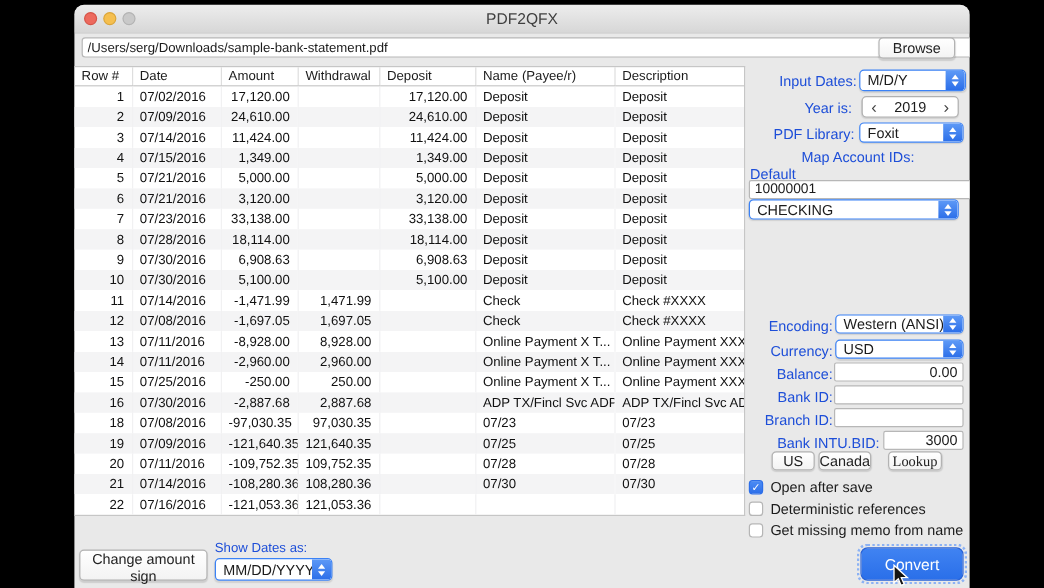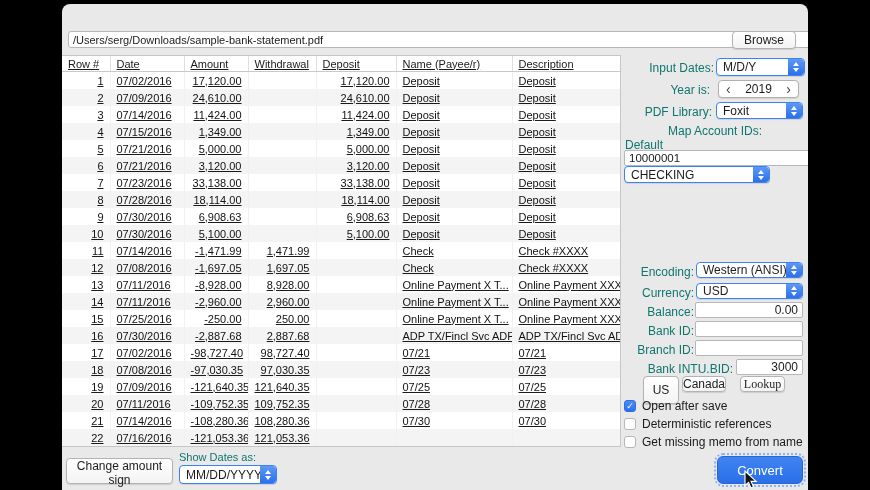--- a/index.html
+++ b/index.html
@@ -23,21 +23,21 @@
   .light.yellow { background:#f5bf4f; border:1px solid #dba63a; }
   .light.gray   { background:#c9c9c9; border:1px solid #b3b3b3; }
 
   
   .tfield { position:absolute; box-sizing:border-box; background:#fff; border:1px solid #b7b7b7;
     border-radius:2px; font:11px "Liberation Sans",sans-serif; color:#1b1b1b; padding:0 4px; outline:none; }
   .tfield.right { text-align:right; }
   .btn { position:absolute; box-sizing:border-box; background:linear-gradient(#ffffff,#f3f3f3);
     border:1px solid #b3b3b3; border-radius:4px; font:12px "Liberation Sans",sans-serif; color:#222;
     text-align:center; box-shadow:0 1px 1px rgba(0,0,0,.12); padding:0; }
-  .label { position:absolute; font-size:12px; color:#0f766e; white-space:nowrap; }
+  .label { position:absolute; font-size:12px; color:#1d4ed8; white-space:nowrap; }
   .popup { position:absolute; box-sizing:border-box; background:#fff; border:1px solid #3b82f6;
     border-radius:4px; display:flex; align-items:stretch; overflow:hidden;
     box-shadow:0 1px 1px rgba(0,0,0,.1); }
   .popup .txt { flex:1; font-size:12px; padding-left:6px; align-self:center; white-space:nowrap;
     overflow:hidden; }
   .popup .stepper { width:16px; background:linear-gradient(#5d99f6,#2c6fe9);
     display:flex; flex-direction:column; align-items:center; justify-content:center;
     border-radius:0 3px 3px 0; }
   .tri-up { width:0; height:0; border-left:3px solid transparent; border-right:3px solid transparent;
     border-bottom:4px solid #fff; margin-bottom:2px; }
@@ -45,21 +45,21 @@
     border-top:4px solid #fff; }
   .yearstep { position:absolute; box-sizing:border-box; background:#fff; border:1px solid #b0b0b0;
     border-radius:4px; display:flex; align-items:center; justify-content:space-between;
     font-size:12px; padding:0 7px; box-shadow:0 1px 1px rgba(0,0,0,.1); }
   .chev { color:#444; font-size:14px; line-height:1; }
 
   
   .table-wrap { position:absolute; left:0; top:51px; width:559px; background:#fff;
     border-top:1px solid #c6c6c6; border-right:1px solid #c6c6c6; border-bottom:1px solid #c6c6c6;
     box-sizing:border-box; }
-  table { border-collapse:collapse; table-layout:fixed; width:558px;text-decoration:underline; }
+  table { border-collapse:collapse; table-layout:fixed; width:558px; }
   th { font-weight:normal; font-size:11px; text-align:left; height:15px; padding:0 0 0 6px;
     border-bottom:1px solid #c9c9c9; border-right:1px solid #dedede; color:#1b1b1b;
     white-space:nowrap; overflow:hidden; }
   th:last-child { border-right:none; }
   td { font-size:11px; height:17px; padding:0 6px; white-space:nowrap; overflow:hidden;
     border-right:1px solid #f1f1f2; color:#111; }
   td:last-child { border-right:none; }
   tbody tr:nth-child(even) { background:#f4f4f5; }
   td.r { text-align:right; }
   td.l { text-align:left; }
@@ -74,20 +74,28 @@
     background:linear-gradient(#4083f2,#2a6fe9); border:1px solid #2a63d6; border-radius:6px;
     color:#fff; font:13px "Liberation Sans",sans-serif; outline:2px dotted #8cb2f4; outline-offset:1px; }
 
   .cursor { position:absolute; left:744px; top:470px; z-index:50; }
 </style>
 </head>
 <body>
 
 <div class="window">
 
+  <div class="titlebar">
+    <div class="lights">
+      <span class="light red"></span>
+      <span class="light yellow"></span>
+      <span class="light gray"></span>
+    </div>
+    <div class="title">PDF2QFX</div>
+  </div>
 
   <input class="tfield" style="left: 6px; top: 27px; width: 793px; height: 17px; border-radius: 3px;" value="/Users/serg/Downloads/sample-bank-statement.pdf">
   <button class="btn" style="left:670px; top:27px; width:64px; height:18px;">Browse</button>
 
   <div class="table-wrap">
     <table>
       <colgroup id="tbl-cols">
           <col style="width: 48px;">
           <col style="width: 74px;">
           <col style="width: 64px;">
@@ -246,29 +254,20 @@
           <tr>
             <td class="r">16</td>
             <td class="l">07/30/2016</td>
             <td class="r">-2,887.68</td>
             <td class="r">2,887.68</td>
             <td class="r"></td>
             <td class="l">ADP TX/Fincl Svc ADP</td>
             <td class="l">ADP TX/Fincl Svc ADP</td>
           </tr>
           <tr>
-            <td class="r">17</td>
-            <td class="l">07/02/2016</td>
-            <td class="r">-98,727.40</td>
-            <td class="r">98,727.40</td>
-            <td class="r"></td>
-            <td class="l">07/21</td>
-            <td class="l">07/21</td>
-          </tr>
-          <tr>
             <td class="r">18</td>
             <td class="l">07/08/2016</td>
             <td class="r">-97,030.35</td>
             <td class="r">97,030.35</td>
             <td class="r"></td>
             <td class="l">07/23</td>
             <td class="l">07/23</td>
           </tr>
           <tr>
             <td class="r">19</td>
@@ -342,21 +341,21 @@
     <span class="stepper">
         <b class="tri-up"></b>
         <b class="tri-down"></b>
       </span>
   </div>
 
   <div class="label" style="left:563px; width:180px; top:120px; text-align:center;">Map Account IDs:</div>
 
   <div class="label" style="left:563px; top:134px;">Default</div>
   <input class="tfield" style="left: 562px; top: 146px; width: 213px; height: 16px; font-size: 11.5px;" value="10000001">
-  <div class="popup" style="left:562px; top:162px; width:146px; height:17px;">
+  <div class="popup" style="left:562px; top:162px; width:175px; height:17px;">
     <span class="txt">CHECKING</span>
     <span class="stepper">
         <b class="tri-up"></b>
         <b class="tri-down"></b>
       </span>
   </div>
 
   <div class="label" style="right:114px; top:261px;">Encoding:</div>
   <div class="popup" style="left:634px; top:258px; width:107px; height:16px;">
     <span class="txt">Western (ANSI)</span>
@@ -380,21 +379,21 @@
 
   <div class="label" style="right:114px; top:320px;">Bank ID:</div>
   <input class="tfield" style="left: 633px; top: 317px; width: 108px; height: 16px;" value="">
 
   <div class="label" style="right:114px; top:339px;">Branch ID:</div>
   <input class="tfield" style="left: 633px; top: 336px; width: 108px; height: 16px;" value="">
 
   <div class="label" style="right:75px; top:358px;">Bank INTU.BID:</div>
   <input class="tfield right" style="left: 674px; top: 355px; width: 67px; height: 16px; font-size: 12px;" value="3000">
 
-  <button class="btn" style="left:581px; top:372px; width:36px; height:28px;">US</button>
+  <button class="btn" style="left:581px; top:372px; width:36px; height:16px;">US</button>
   <button class="btn" style="left:620px; top:372px; width:44px; height:16px;">Canada</button>
   <button class="btn" style="left:678px; top:372px; width:45px; height:16px;font-family:Liberation Serif, serif;">Lookup</button>
 
   <div id="cb-container">
       <div class="cb-row" style="left: 562px; top: 395px;">
         <span class="cb checked">✓</span>
         <span>Open after save</span>
       </div>
       <div class="cb-row" style="left: 562px; top: 413px;">
         <span class="cb">✓</span>

